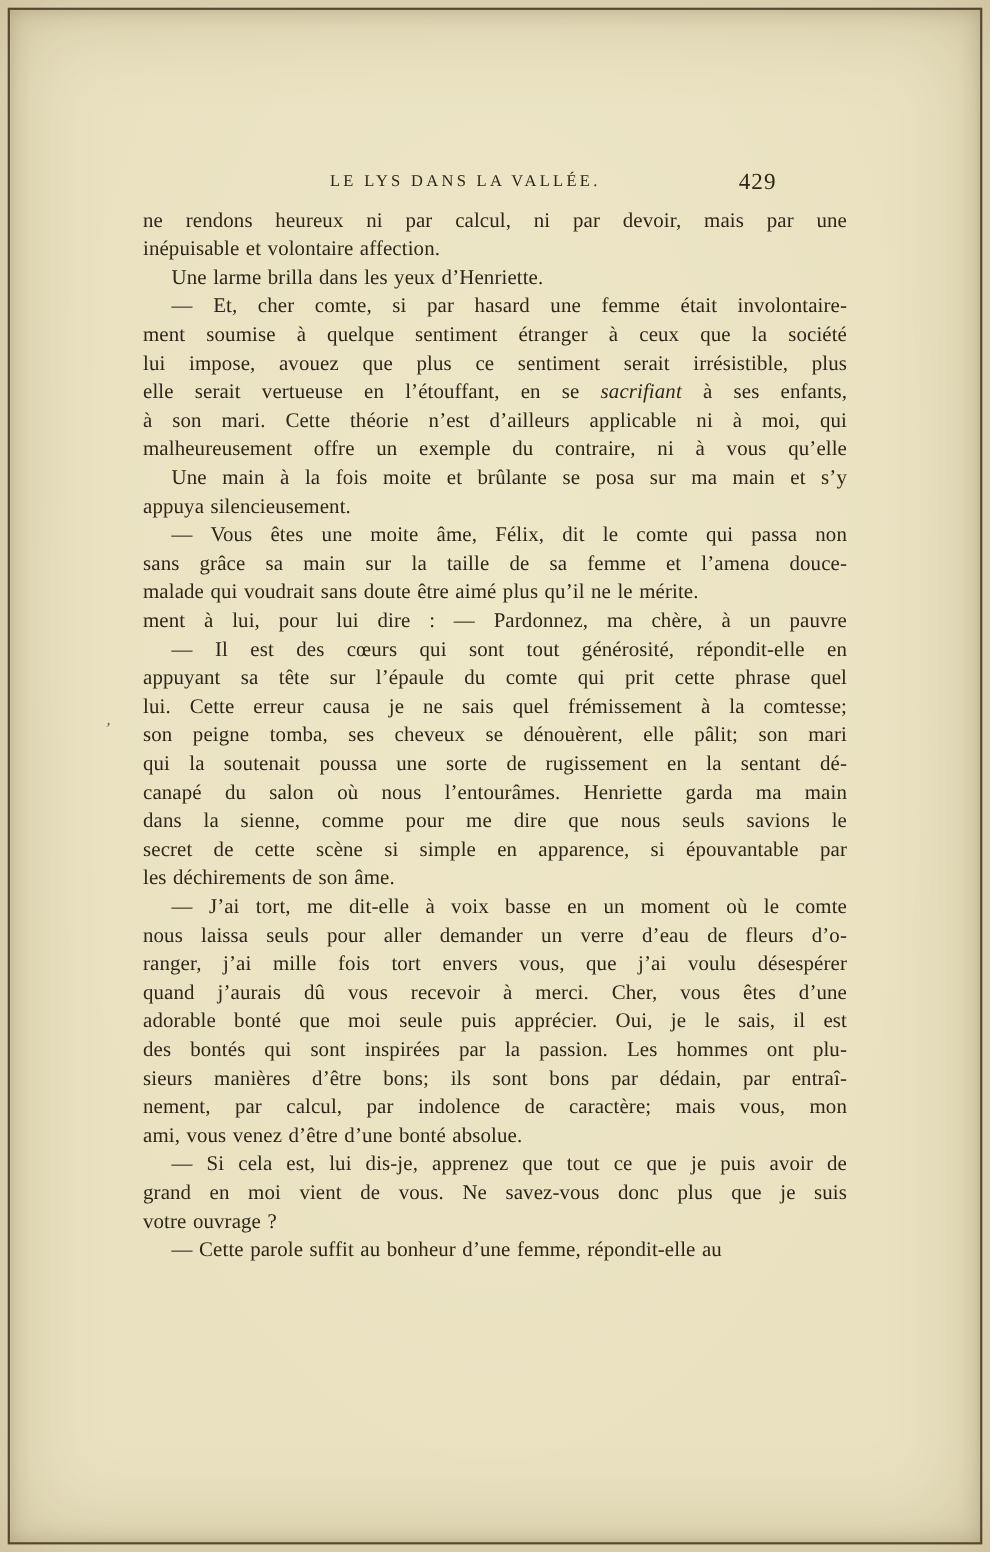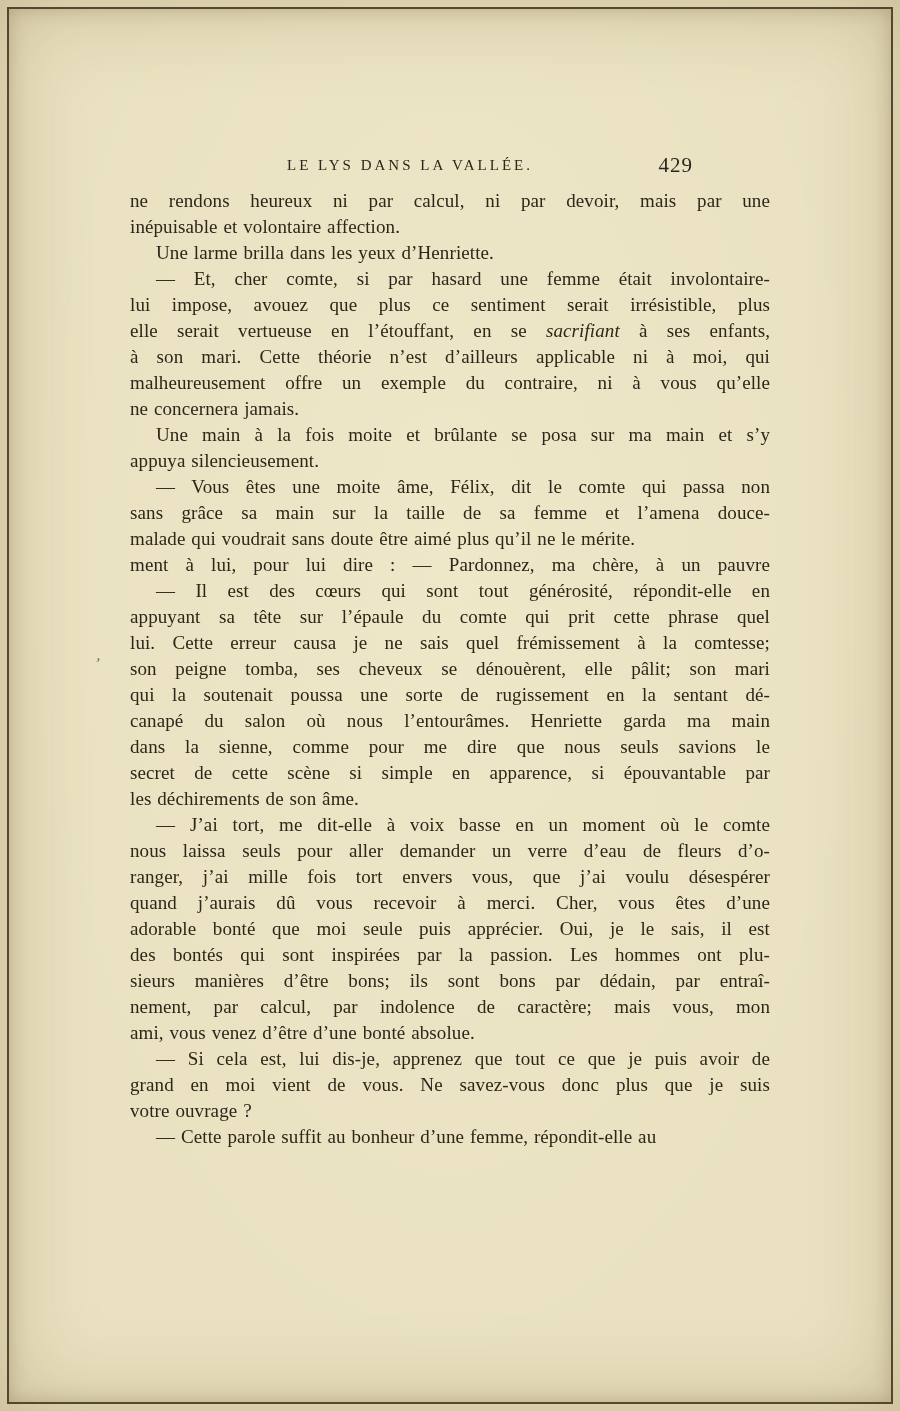--- a/index.html
+++ b/index.html
@@ -25,21 +25,21 @@
     box-shadow:inset 0 0 90px rgba(110,85,40,0.28);
   }
   .edge-frame{
     position:absolute;inset:7px;
     border:2px solid rgba(62,47,26,0.85);
     pointer-events:none;
     box-shadow:inset 0 0 18px rgba(90,70,35,0.25);
   }
   .header{
     position:absolute;
-    left:123px;top:153px;width:640px;
+    left:136px;top:153px;width:640px;
     height:26px;
     text-align:right;
   }
   .running-title{
     position:absolute;
     left:50%;top:4px;
     transform:translateX(calc(-50% - 33px));
     font-size:15px;
     letter-spacing:3px;
     white-space:nowrap;
@@ -95,25 +95,25 @@
   <div class="body-text">
       <div class="para">
         <div class="line j">ne rendons heureux ni par calcul, ni par devoir, mais par une</div>
         <div class="line">inépuisable et volontaire affection.</div>
       </div>
       <div class="para indent">
         <div class="line">Une larme brilla dans les yeux d’Henriette.</div>
       </div>
       <div class="para indent">
         <div class="line j">— Et, cher comte, si par hasard une femme était involontaire-</div>
+        <div class="line j">ment soumise à quelque sentiment étranger à ceux que la société</div>
         <div class="line j">lui impose, avouez que plus ce sentiment serait irrésistible, plus</div>
         <div class="line j">elle serait vertueuse en l’étouffant, en se <i>sacrifiant</i> à ses enfants,</div>
         <div class="line j">à son mari. Cette théorie n’est d’ailleurs applicable ni à moi, qui</div>
         <div class="line j">malheureusement offre un exemple du contraire, ni à vous qu’elle</div>
-        <div class="line">ne concernera jamais.</div>
       </div>
       <div class="para indent">
         <div class="line j">Une main à la fois moite et brûlante se posa sur ma main et s’y</div>
         <div class="line">appuya silencieusement.</div>
       </div>
       <div class="para indent">
         <div class="line j">— Vous êtes une moite âme, Félix, dit le comte qui passa non</div>
         <div class="line j">sans grâce sa main sur la taille de sa femme et l’amena douce-</div>
         <div class="line">malade qui voudrait sans doute être aimé plus qu’il ne le mérite.</div>
         <div class="line j">ment à lui, pour lui dire : — Pardonnez, ma chère, à un pauvre</div>

